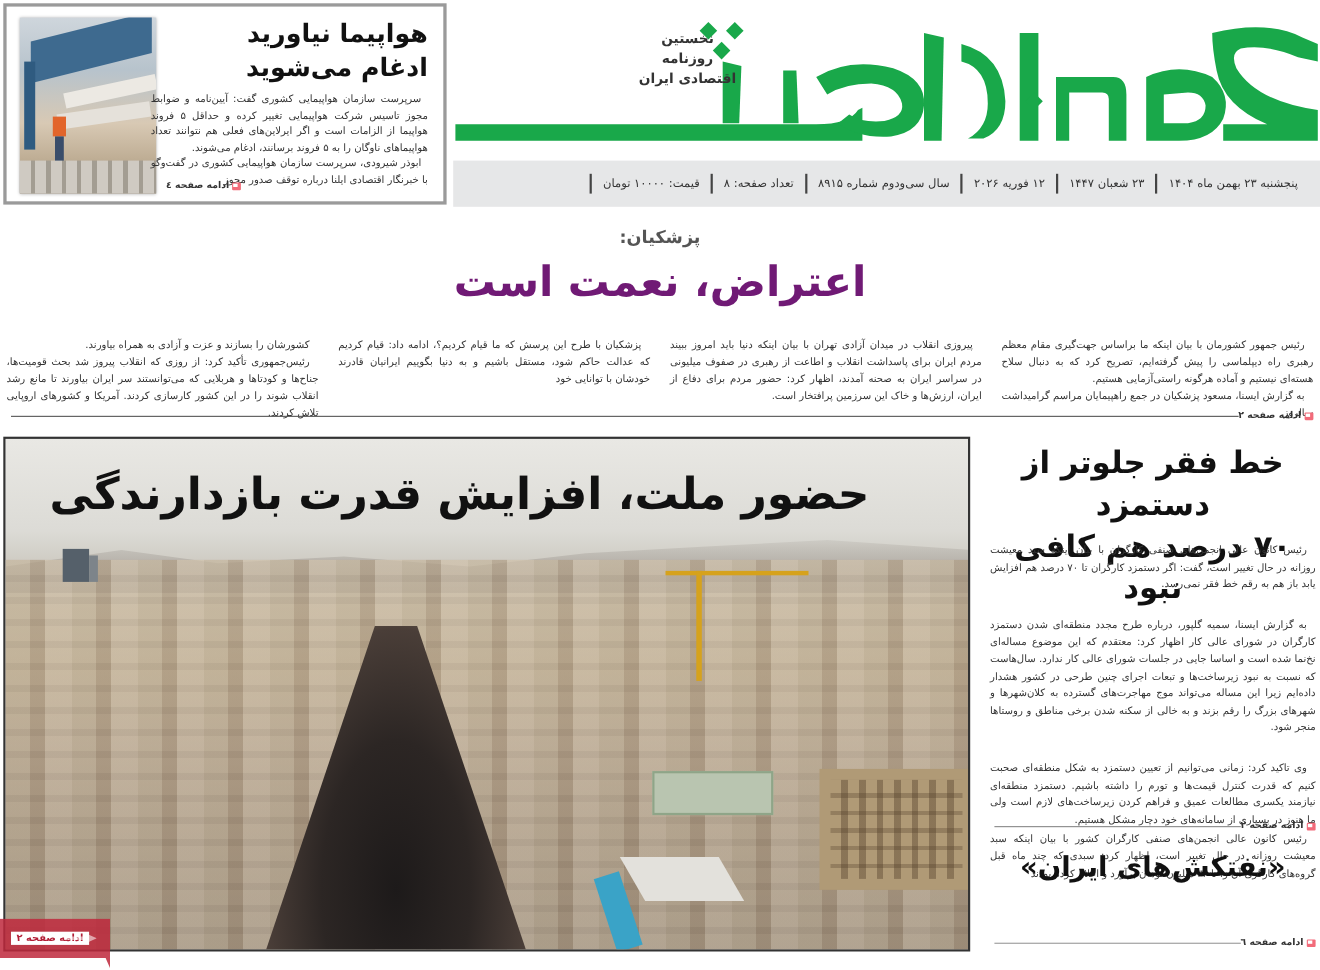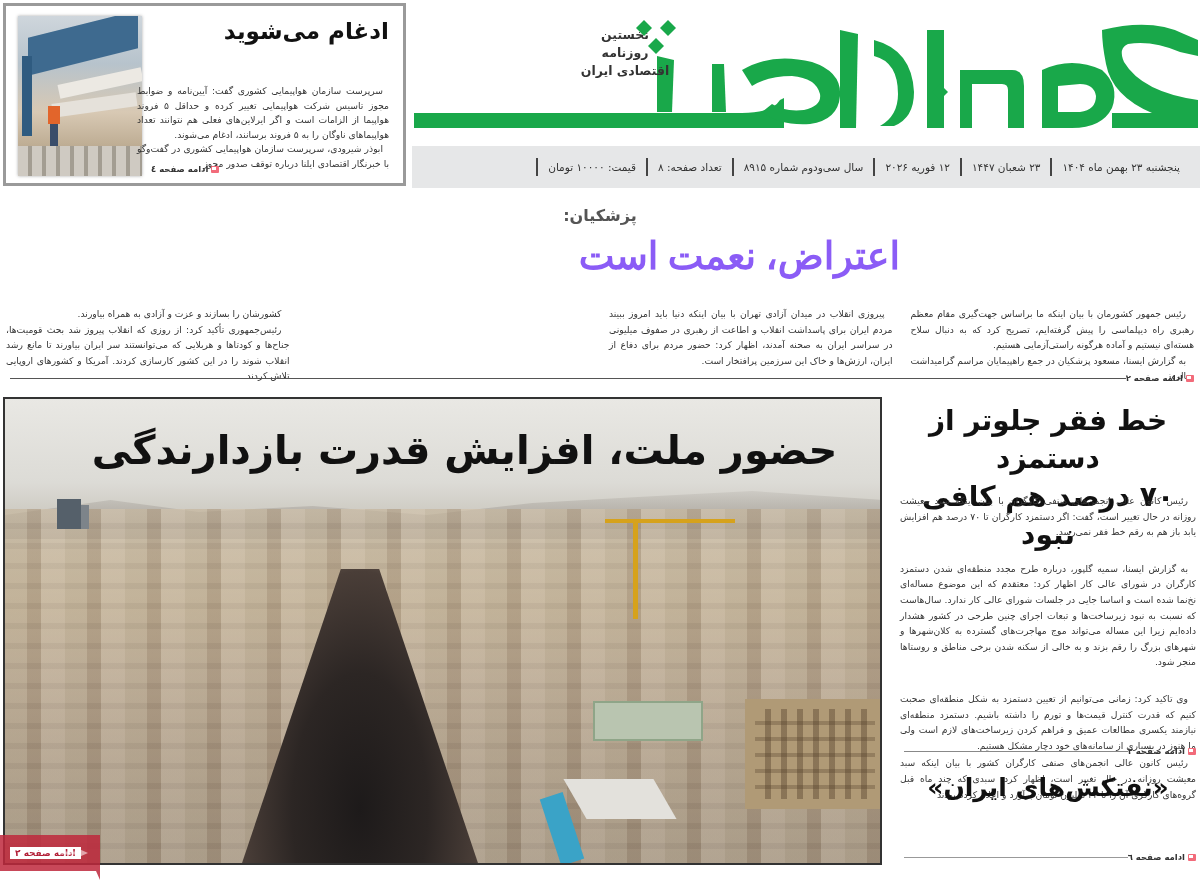--- a/index.html
+++ b/index.html
@@ -60,22 +60,22 @@
   }
   .info-item { font-size: 10.5px; color: #333; padding: 0 10px; white-space: nowrap; }
   .info-sep { width: 2px; height: 18px; background: #444; }
 
   
   .kicker {
     position: absolute; left: 400px; top: 206px; width: 400px; text-align: center;
     font-size: 16px; color: #555; font-weight: bold;
   }
   .lead-title {
-    position: absolute; left: 300px; top: 234px; width: 600px; 
-    font-size: 38px; font-weight: 900; color: #8b5cf6; letter-spacing: -0.5px; font-family: Liberation Serif, serif;
+    position: absolute; left: 300px; top: 234px; width: 600px; text-align: center;
+    font-size: 38px; font-weight: 900; color: #701a75; letter-spacing: -0.5px;
   }
 
   .lead-cols {
     position: absolute; left: 6px; top: 306px; width: 1188px; height: 64px;
     display: flex; flex-direction: row; direction: rtl; gap: 18px;
   }
   .lead-col {
     flex: 1; font-size: 9.2px; line-height: 15.5px; color: #333; text-align: justify;
   }
   .lead-col p { text-indent: 8px; }
@@ -113,21 +113,21 @@
   .tower2 { position:absolute; left:76px; top:106px; width:8px; height:24px; background:#7d848a; }
   .crane-y { position:absolute; left:600px; top:120px; width:130px; height:4px; background:#d6a21c; }
   .crane-y2 { position:absolute; left:628px; top:120px; width:5px; height:100px; background:#d6a21c; }
   .bldg-right { position:absolute; left:740px; top:300px; width:140px; height:110px; background:#b09a76; }
   .bldg-right::after { content:""; position:absolute; inset:10px; background: repeating-linear-gradient(90deg, transparent 0 10px, rgba(80,60,40,0.4) 10px 16px), repeating-linear-gradient(180deg, transparent 0 12px, rgba(80,60,40,0.3) 12px 16px); }
   .bus { position:absolute; left:545px; top:395px; width:24px; height:70px; background:#3aa3c7; transform: rotate(-18deg); }
   .mural { position:absolute; left:588px; top:302px; width:110px; height:40px; background:#b9c5b0; border:2px solid #8fa588; }
   .canopy { position:absolute; left:570px; top:380px; width:90px; height:40px; background:#e3e1dc; transform: skewX(30deg); }
 
   .photo-headline {
-    position: absolute; left: 0; top: 28px; width: 879px; text-align: center; padding-left: 40px;
+    position: absolute; left: 0; top: 28px; width: 879px; text-align: left; padding-left: 40px;
     font-size: 40px; font-weight: 900; color: #111; letter-spacing: -0.5px;
   }
 
   .corner-flag {
     position: absolute; left: 0; top: 835px; width: 100px; height: 45px;
     background: rgba(190, 40, 60, 0.85);
     clip-path: polygon(0 0, 100% 0, 100% 100%, 96% 80%, 0 80%);
   }
   .corner-flag .label {
     position: absolute; left: 10px; top: 12px; background: #fff; color: #b21e36;
@@ -163,20 +163,21 @@
   <div class="teaser-photo">
     <div class="crane"></div>
     <div class="crane2"></div>
     <div class="sleeper1"></div>
     <div class="sleeper2"></div>
     <div class="worker"></div>
     <div class="worker-legs"></div>
     <div class="rail"></div>
   </div>
   <div class="teaser-title">
+    <div>هواپیما نیاورید</div>
     <div>ادغام می‌شوید</div>
   </div>
   <div class="teaser-body">
     <p>سرپرست سازمان هواپیمایی کشوری گفت: آیین‌نامه و ضوابط مجوز تاسیس شرکت هواپیمایی تغییر کرده و حداقل ۵ فروند هواپیما از الزامات است و اگر ایرلاین‌های فعلی هم نتوانند تعداد هواپیماهای ناوگان را به ۵ فروند برسانند، ادغام می‌شوند.</p>
     <p>ابوذر شیرودی، سرپرست سازمان هواپیمایی کشوری در گفت‌وگو با خبرنگار اقتصادی ایلنا درباره توقف صدور مجوز</p>
   </div>
   <a class="more-link">
     <span class="doc-icon"></span>
     <span>ادامه صفحه ٤</span>
   </a>
@@ -235,20 +236,21 @@
 
 <div class="lead-cols">
   <div class="lead-col">
     <p>رئیس جمهور کشورمان با بیان اینکه ما براساس جهت‌گیری مقام معظم رهبری راه دیپلماسی را پیش گرفته‌ایم، تصریح کرد که به دنبال سلاح هسته‌ای نیستیم و آماده هرگونه راستی‌آزمایی هستیم.</p>
     <p>به گزارش ایسنا، مسعود پزشکیان در جمع راهپیمایان مراسم گرامیداشت سالروز</p>
   </div>
   <div class="lead-col">
     <p>پیروزی انقلاب در میدان آزادی تهران با بیان اینکه دنیا باید امروز ببیند مردم ایران برای پاسداشت انقلاب و اطاعت از رهبری در صفوف میلیونی در سراسر ایران به صحنه آمدند، اظهار کرد: حضور مردم برای دفاع از ایران، ارزش‌ها و خاک این سرزمین پرافتخار است.</p>
   </div>
   <div class="lead-col">
+    <p>پزشکیان با طرح این پرسش که ما قیام کردیم؟، ادامه داد: قیام کردیم که عدالت حاکم شود، مستقل باشیم و به دنیا بگوییم ایرانیان قادرند خودشان با توانایی خود</p>
   </div>
   <div class="lead-col">
     <p>کشورشان را بسازند و عزت و آزادی به همراه بیاورند.</p>
     <p>رئیس‌جمهوری تأکید کرد: از روزی که انقلاب پیروز شد بحث قومیت‌ها، جناح‌ها و کودتاها و هربلایی که می‌توانستند سر ایران بیاورند تا مانع رشد انقلاب شوند را در این کشور کارسازی کردند. آمریکا و کشورهای اروپایی تلاش کردند.</p>
   </div>
 </div>
 
 <div class="rule-link rule1">
   <span class="line"></span>
   <a class="more-link">

